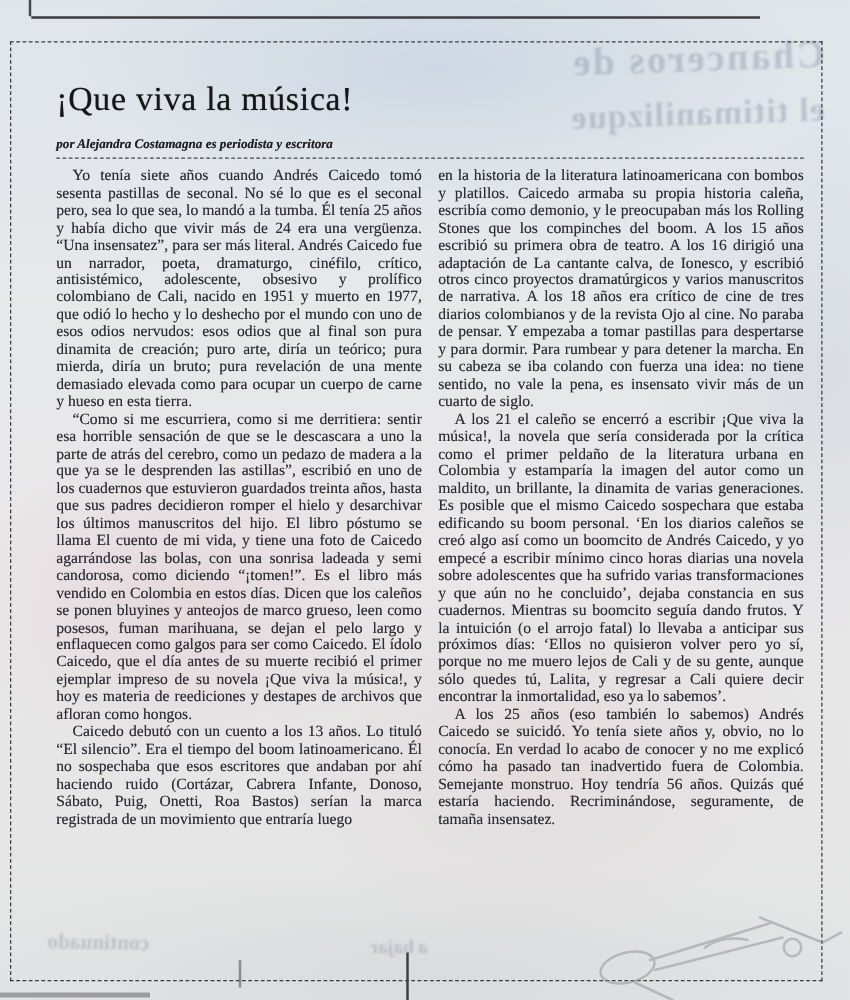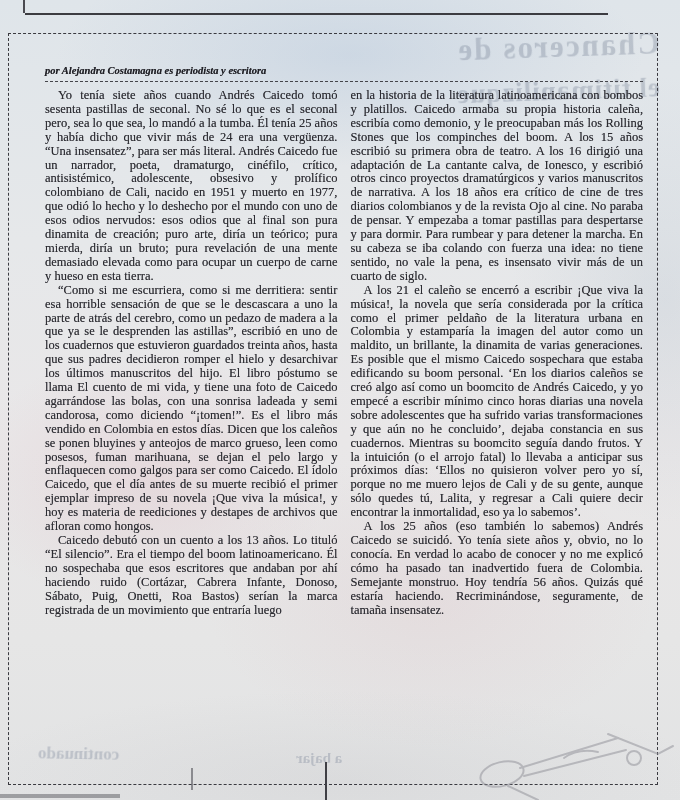--- a/index.html
+++ b/index.html
@@ -49,20 +49,21 @@
 
   <div class="top-tick"></div>
   <div class="top-rule"></div>
 
   <div class="bleed b1">Chanceros de</div>
   <div class="bleed b2">el titimanilizque</div>
   <div class="bleed b3">continuado</div>
   <div class="bleed b4">a bajar</div>
 
   <div class="frame">
+    <h1 class="title">¡Que viva la música!</h1>
     <div class="byline-row">
       <span class="byline">por Alejandra Costamagna es periodista y escritora</span>
     </div>
     <div class="columns">
       <div class="col" id="col-left">
           <p class="para ind">Yo tenía siete años cuando Andrés Caicedo tomó sesenta pastillas de seconal. No sé lo que es el seconal pero, sea lo que sea, lo mandó a la tumba. Él tenía 25 años y había dicho que vivir más de 24 era una vergüenza. “Una insensatez”, para ser más literal. Andrés Caicedo fue un narrador, poeta, dramaturgo, cinéfilo, crítico, antisistémico, adolescente, obsesivo y prolífico colombiano de Cali, nacido en 1951 y muerto en 1977, que odió lo hecho y lo deshecho por el mundo con uno de esos odios nervudos: esos odios que al final son pura dinamita de creación; puro arte, diría un teórico; pura mierda, diría un bruto; pura revelación de una mente demasiado elevada como para ocupar un cuerpo de carne y hueso en esta tierra.</p>
           <p class="para ind">“Como si me escurriera, como si me derritiera: sentir esa horrible sensación de que se le descascara a uno la parte de atrás del cerebro, como un pedazo de madera a la que ya se le desprenden las astillas”, escribió en uno de los cuadernos que estuvieron guardados treinta años, hasta que sus padres decidieron romper el hielo y desarchivar los últimos manuscritos del hijo. El libro póstumo se llama El cuento de mi vida, y tiene una foto de Caicedo agarrándose las bolas, con una sonrisa ladeada y semi candorosa, como diciendo “¡tomen!”. Es el libro más vendido en Colombia en estos días. Dicen que los caleños se ponen bluyines y anteojos de marco grueso, leen como posesos, fuman marihuana, se dejan el pelo largo y enflaquecen como galgos para ser como Caicedo. El ídolo Caicedo, que el día antes de su muerte recibió el primer ejemplar impreso de su novela ¡Que viva la música!, y hoy es materia de reediciones y destapes de archivos que afloran como hongos.</p>
           <p class="para ind">Caicedo debutó con un cuento a los 13 años. Lo tituló “El silencio”. Era el tiempo del boom latinoamericano. Él no sospechaba que esos escritores que andaban por ahí haciendo ruido (Cortázar, Cabrera Infante, Donoso, Sábato, Puig, Onetti, Roa Bastos) serían la marca registrada de un movimiento que entraría luego</p>
         </div>
       <div class="col" id="col-right">

